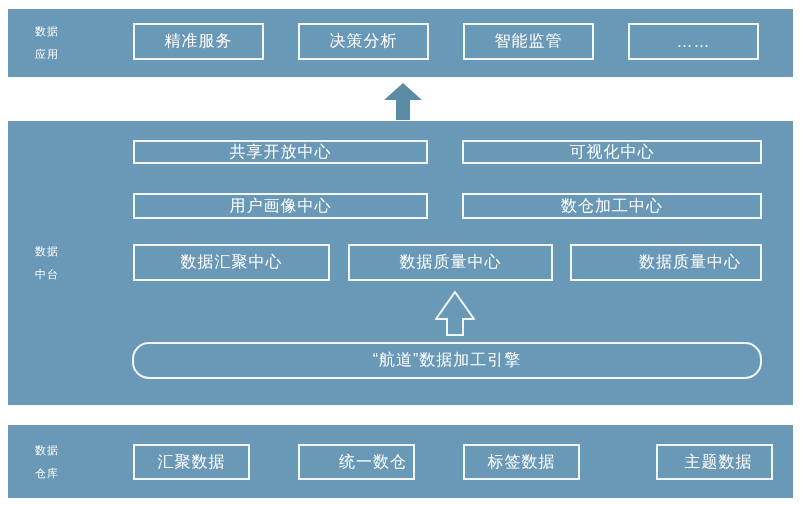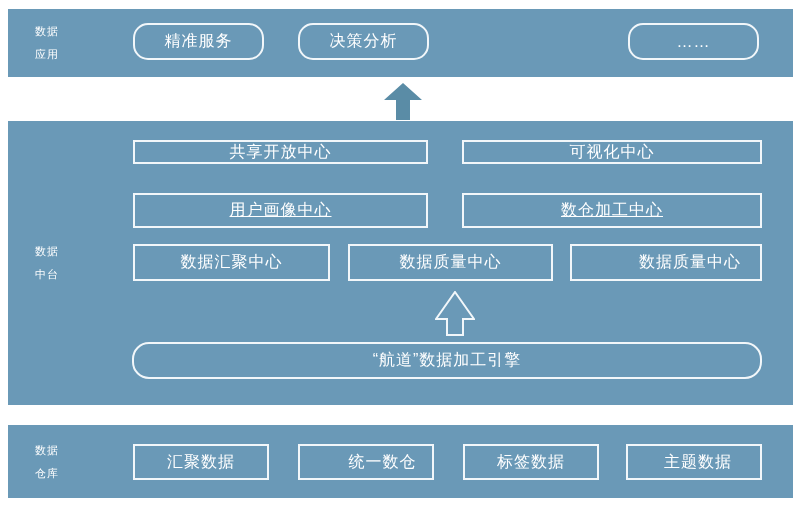--- a/index.html
+++ b/index.html
@@ -19,51 +19,52 @@
     white-space: nowrap;
   }
   .box {
     position: absolute; box-sizing: border-box;
     border: 2px solid var(--border); color: var(--text);
     font-size: 16px; letter-spacing: 1px;
     display: flex; align-items: center; justify-content: center;
     white-space: nowrap;
   }
   
-  .a0, .a1, .a2, .a3 { top: 14px; height: 37px; width: 131px; border-radius: 15px; }
+  .a0, .a1, .a2, .a3 { top: 14px; height: 37px; width: 131px; }
   .a0 { left: 125px; } .a1 { left: 290px; } .a2 { left: 455px; } .a3 { left: 620px; }
   
   .m-r1c0, .m-r1c1 { top: 19px; height: 24px; }
-  .m-r2c0, .m-r2c1 { top: 72px; height: 35px; text-decoration: underline; }
+  .m-r2c0, .m-r2c1 { top: 72px; height: 26px; }
   .m-r1c0, .m-r2c0 { left: 125px; width: 295px; }
   .m-r1c1, .m-r2c1 { left: 454px; width: 300px; }
   .m-r3c0, .m-r3c1, .m-r3c2 { top: 123px; height: 37px; }
   .m-r3c0 { left: 125px; width: 197px; }
   .m-r3c1 { left: 340px; width: 205px; }
   .m-r3c2 { left: 562px; width: 192px; padding-left: 48px; }
   .m-engine { top: 221px; height: 37px; left: 124px; width: 630px; border-radius: 17px; }
   
-  .w0, .w1, .w2, .w3 { top: 19px; height: 36px; width: 136px; }
-  .w0 { left: 125px; } .w1 { left: 290px; padding-left: 33px; } .w2 { left: 455px; } .w3 { left: 618px; padding-left: 8px; }
+  .w0, .w1, .w2, .w3 { top: 19px; height: 36px; width: 117px; }
+  .w0 { left: 125px; } .w1 { left: 290px; padding-left: 33px; } .w2 { left: 455px; } .w3 { left: 648px; padding-left: 8px; }
   
   .arrow-solid { position: absolute; left: 384px; top: 83px; width: 38px; height: 37px; }
   .arrow-hollow { position: absolute; left: 427px; top: 170px; width: 40px; height: 45px; }
 </style>
 </head>
 <body style="--band: #6a99b7; --border: #f2f7fa; --text: #ffffff; --bg: #ffffff;">
 
 <div class="canvas">
 
   <section class="band band-app">
     <div class="band-label">
       <div>数据</div>
       <div>应用</div>
     </div>
     <div class="box a0">精准服务</div>
     <div class="box a1">决策分析</div>
+    <div class="box a2">智能监管</div>
     <div class="box a3">……</div>
   </section>
 
   <svg class="arrow-solid" viewBox="0 0 38 37">
     <polygon points="19,0 38,17 26,17 26,37 12,37 12,17 0,17" fill="#5a8ca6" class="js-arrow-fill"></polygon>
   </svg>
 
   <section class="band band-mid">
     <div class="band-label">
       <div>数据</div>

